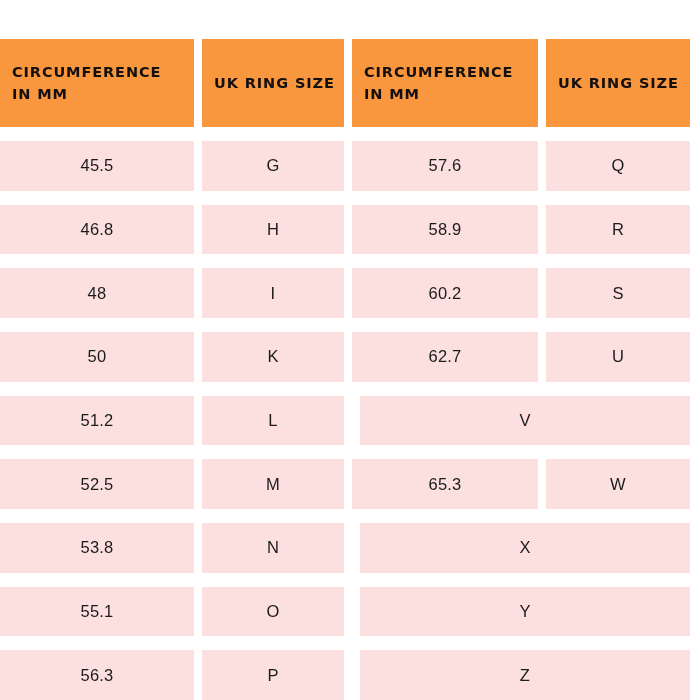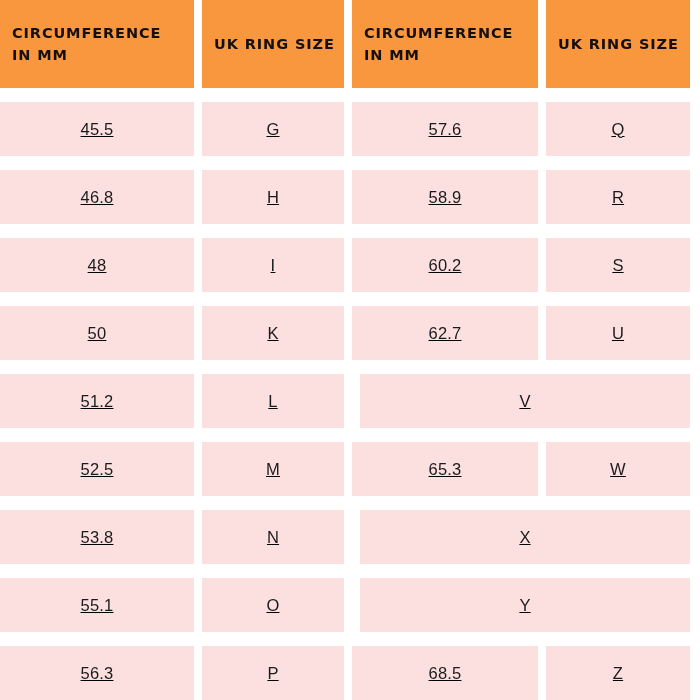--- a/index.html
+++ b/index.html
@@ -21,20 +21,21 @@
     display: flex;
     flex-direction: column;
     box-sizing: border-box;
   }
 
   
   .header-row {
     display: flex;
     height: 88px;
     flex: 0 0 88px;
+    margin-top: 39px;
   }
   .header-cell {
     background: #F9973F;
     display: flex;
     flex-direction: column;
     justify-content: center;
     align-items: flex-start;
     box-sizing: border-box;
     padding: 0 12px;
     color: #14100f;
@@ -55,21 +56,20 @@
   .rows-area {
     display: flex;
     flex-direction: column;
     flex: 1 1 auto;
   }
   .data-row {
     display: flex;
     flex: 1 1 0;
     min-height: 0;
     margin-top: 14px;
-    text-decoration: underline;
   }
   .data-cell {
     background: #FCE0DF;
     display: flex;
     align-items: center;
     justify-content: center;
     box-sizing: border-box;
     color: #1b1b1b;
     font-family: "Liberation Sans", sans-serif;
     font-size: 16.5px;
@@ -188,20 +188,19 @@
         <div class="gap"></div>
         <div class="gap"></div>
         <div class="data-cell col-3">Y</div>
         <div class="edge"></div>
       </div>
       <div class="data-row">
         <div class="data-cell col-0">56.3</div>
         <div class="gap"></div>
         <div class="data-cell col-1">P</div>
         <div class="gap"></div>
-        <div class="data-cell col-2">68.5</div>
         <div class="gap"></div>
         <div class="data-cell col-3">Z</div>
         <div class="edge"></div>
       </div>
     </div>
 
 </div>
 
 </body></html>

